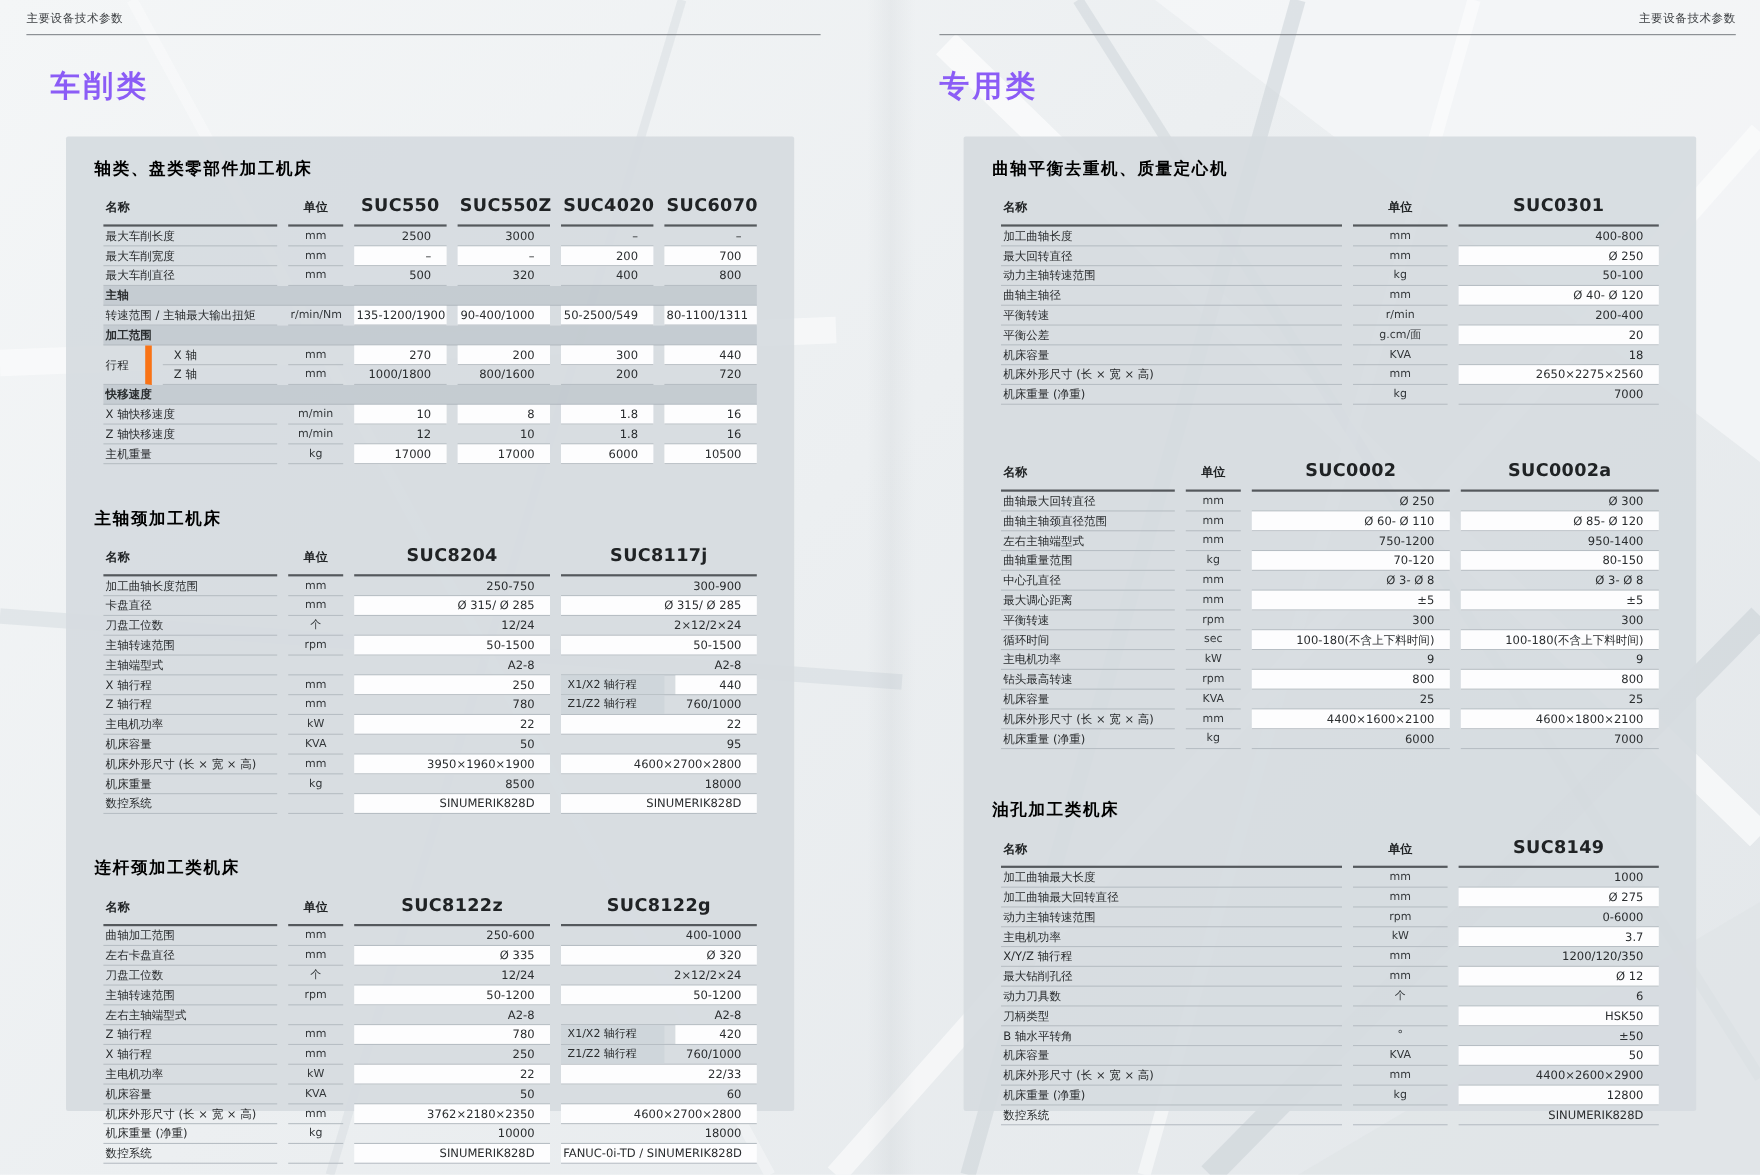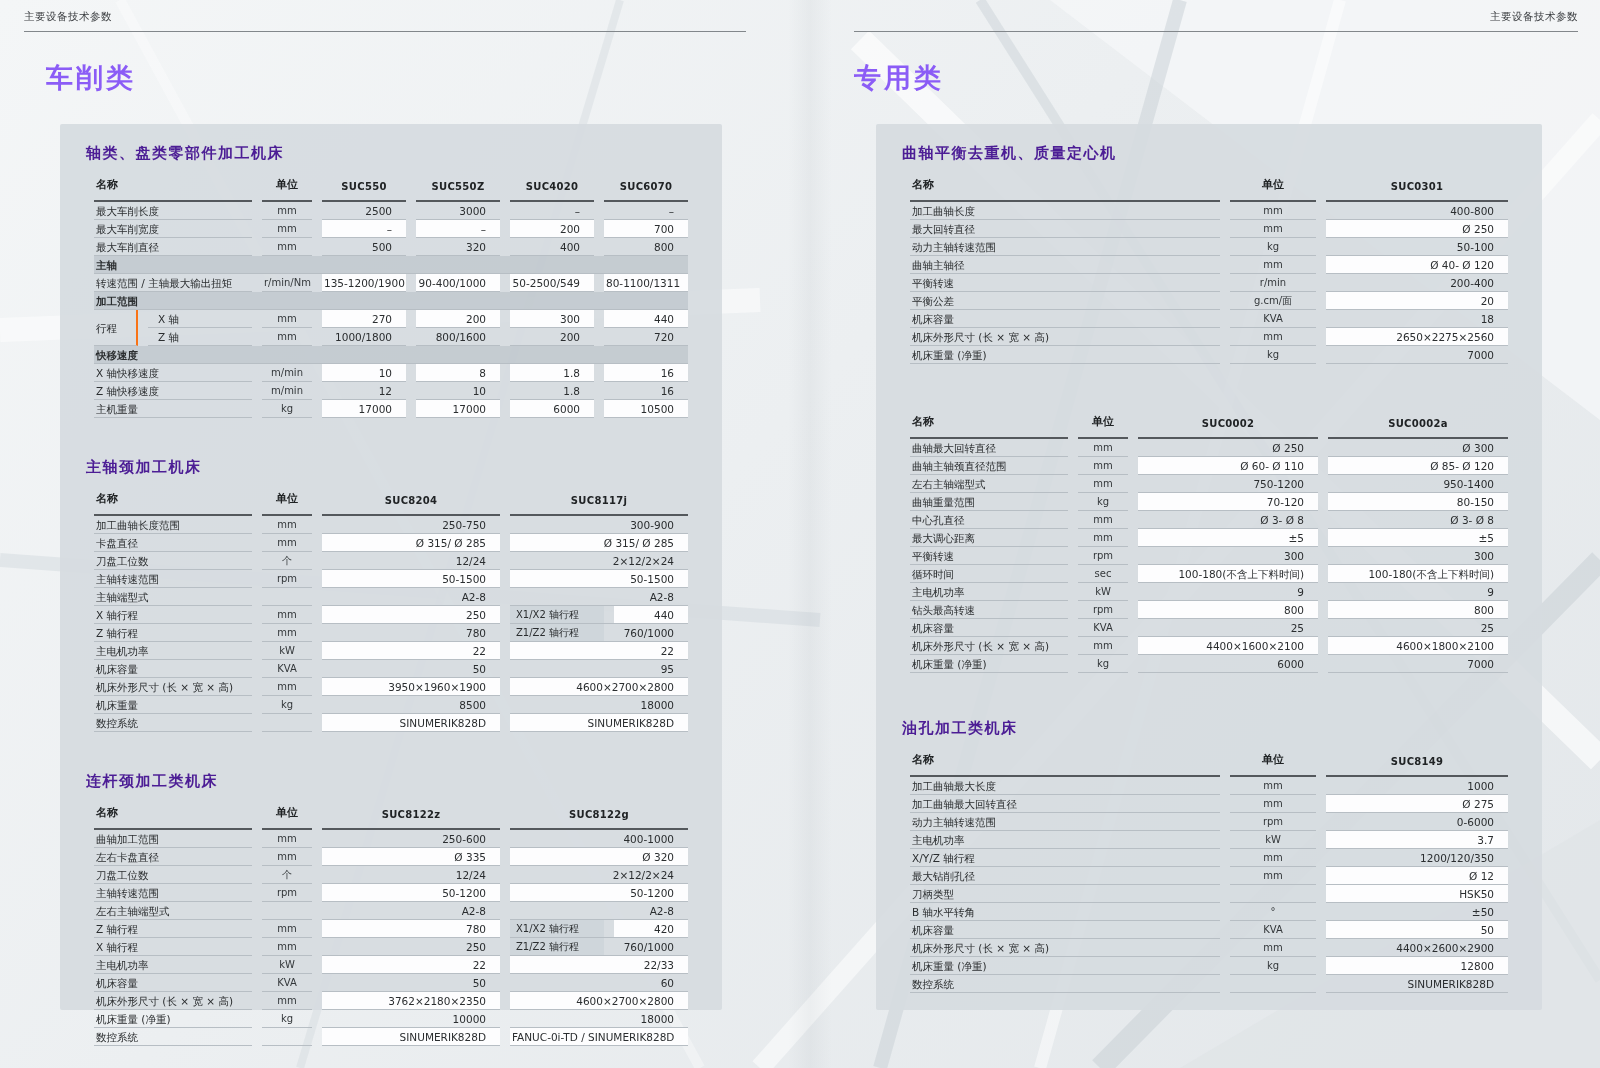--- a/index.html
+++ b/index.html
@@ -21,33 +21,33 @@
   .page-title{position:absolute;top:60px;font-size:27px;font-weight:bold;color:#8b5cf6;letter-spacing:3px;z-index:2;}
   .page-title.left{left:46px;}
   .page-title.right{left:854px;}
   .panel{position:absolute;top:124px;box-sizing:border-box;padding:20px 24px;z-index:2;
     background:rgba(214,219,223,0.92);border-radius:2px;}
   .panel.left{left:60px;width:662px;height:886px;}
   .panel.right{left:876px;width:666px;height:886px;}
   .tbl-block{margin-top:0;}
   .panel.left .tbl-block + .tbl-block{margin-top:40px;}
   .panel.right .tbl-block + .tbl-block{margin-top:46px;}
-  .tbl-title{font-size:15px;font-weight:bold;color:#4c1d95;letter-spacing:1.5px;margin:0 0 10px 2px;}
+  .tbl-title{font-size:15px;font-weight:bold;color:#000000;letter-spacing:1.5px;margin:0 0 10px 2px;}
   table.spec{width:100%;table-layout:fixed;border-collapse:separate;border-spacing:10px 0;}
   th{font-weight:bold;color:#202325;border-bottom:2px solid #54585c;padding:4px 2px 8px 2px;vertical-align:bottom;}
   th.name-h{text-align:left;font-size:11px;}
   th.unit-h{text-align:center;font-size:11px;}
-  th.model-h{text-align:center;font-size:10px;letter-spacing:0.3px;}
+  th.model-h{text-align:center;font-size:16px;letter-spacing:0.3px;}
   td{border-bottom:1px solid #b7bec4;padding:2.5px 2px;font-size:10.5px;color:#2a2d2f;vertical-align:middle;line-height:12px;}
   td.lbl{text-align:left;}
   td.unit{text-align:center;font-size:10px;color:#33373a;}
   td.val{text-align:right;padding-right:14px;white-space:nowrap;}
   td.val.stripe{background:#fdfdfe;}
   td.section{background:rgba(166,177,185,0.38);font-weight:bold;}
-  td.group{border-right:2px solid #f97316;text-align:left;}
+  td.group{border-right:6px solid #f97316;text-align:left;}
   td.subname{text-align:left;padding-left:10px;}
   td.split{padding:0;}
   td.split .wrap{display:flex;align-items:stretch;height:100%;}
   td.split .sub{flex:0 0 46%;background:rgba(207,213,218,0.95);text-align:left;
      padding:2.5px 6px;font-size:10px;margin-right:10px;display:flex;align-items:center;}
   td.split .v{flex:1;text-align:right;padding:2.5px 14px 2.5px 2px;display:flex;align-items:center;justify-content:flex-end;}
   td.split .v.stripe{background:#fdfdfe;}
 </style>
 </head>
 <body>
@@ -601,20 +601,25 @@
             <td class="lbl" colspan="2">X/Y/Z 轴行程</td>
             <td class="unit">mm</td>
             <td class="val">1200/120/350</td>
           </tr>
           <tr>
             <td class="lbl" colspan="2">最大钻削孔径</td>
             <td class="unit">mm</td>
             <td class="val stripe">Ø 12</td>
           </tr>
           <tr>
+            <td class="lbl" colspan="2">动力刀具数</td>
+            <td class="unit">个</td>
+            <td class="val">6</td>
+          </tr>
+          <tr>
             <td class="lbl" colspan="2">刀柄类型</td>
             <td class="unit"></td>
             <td class="val stripe">HSK50</td>
           </tr>
           <tr>
             <td class="lbl" colspan="2">B 轴水平转角</td>
             <td class="unit">°</td>
             <td class="val">±50</td>
           </tr>
           <tr>

